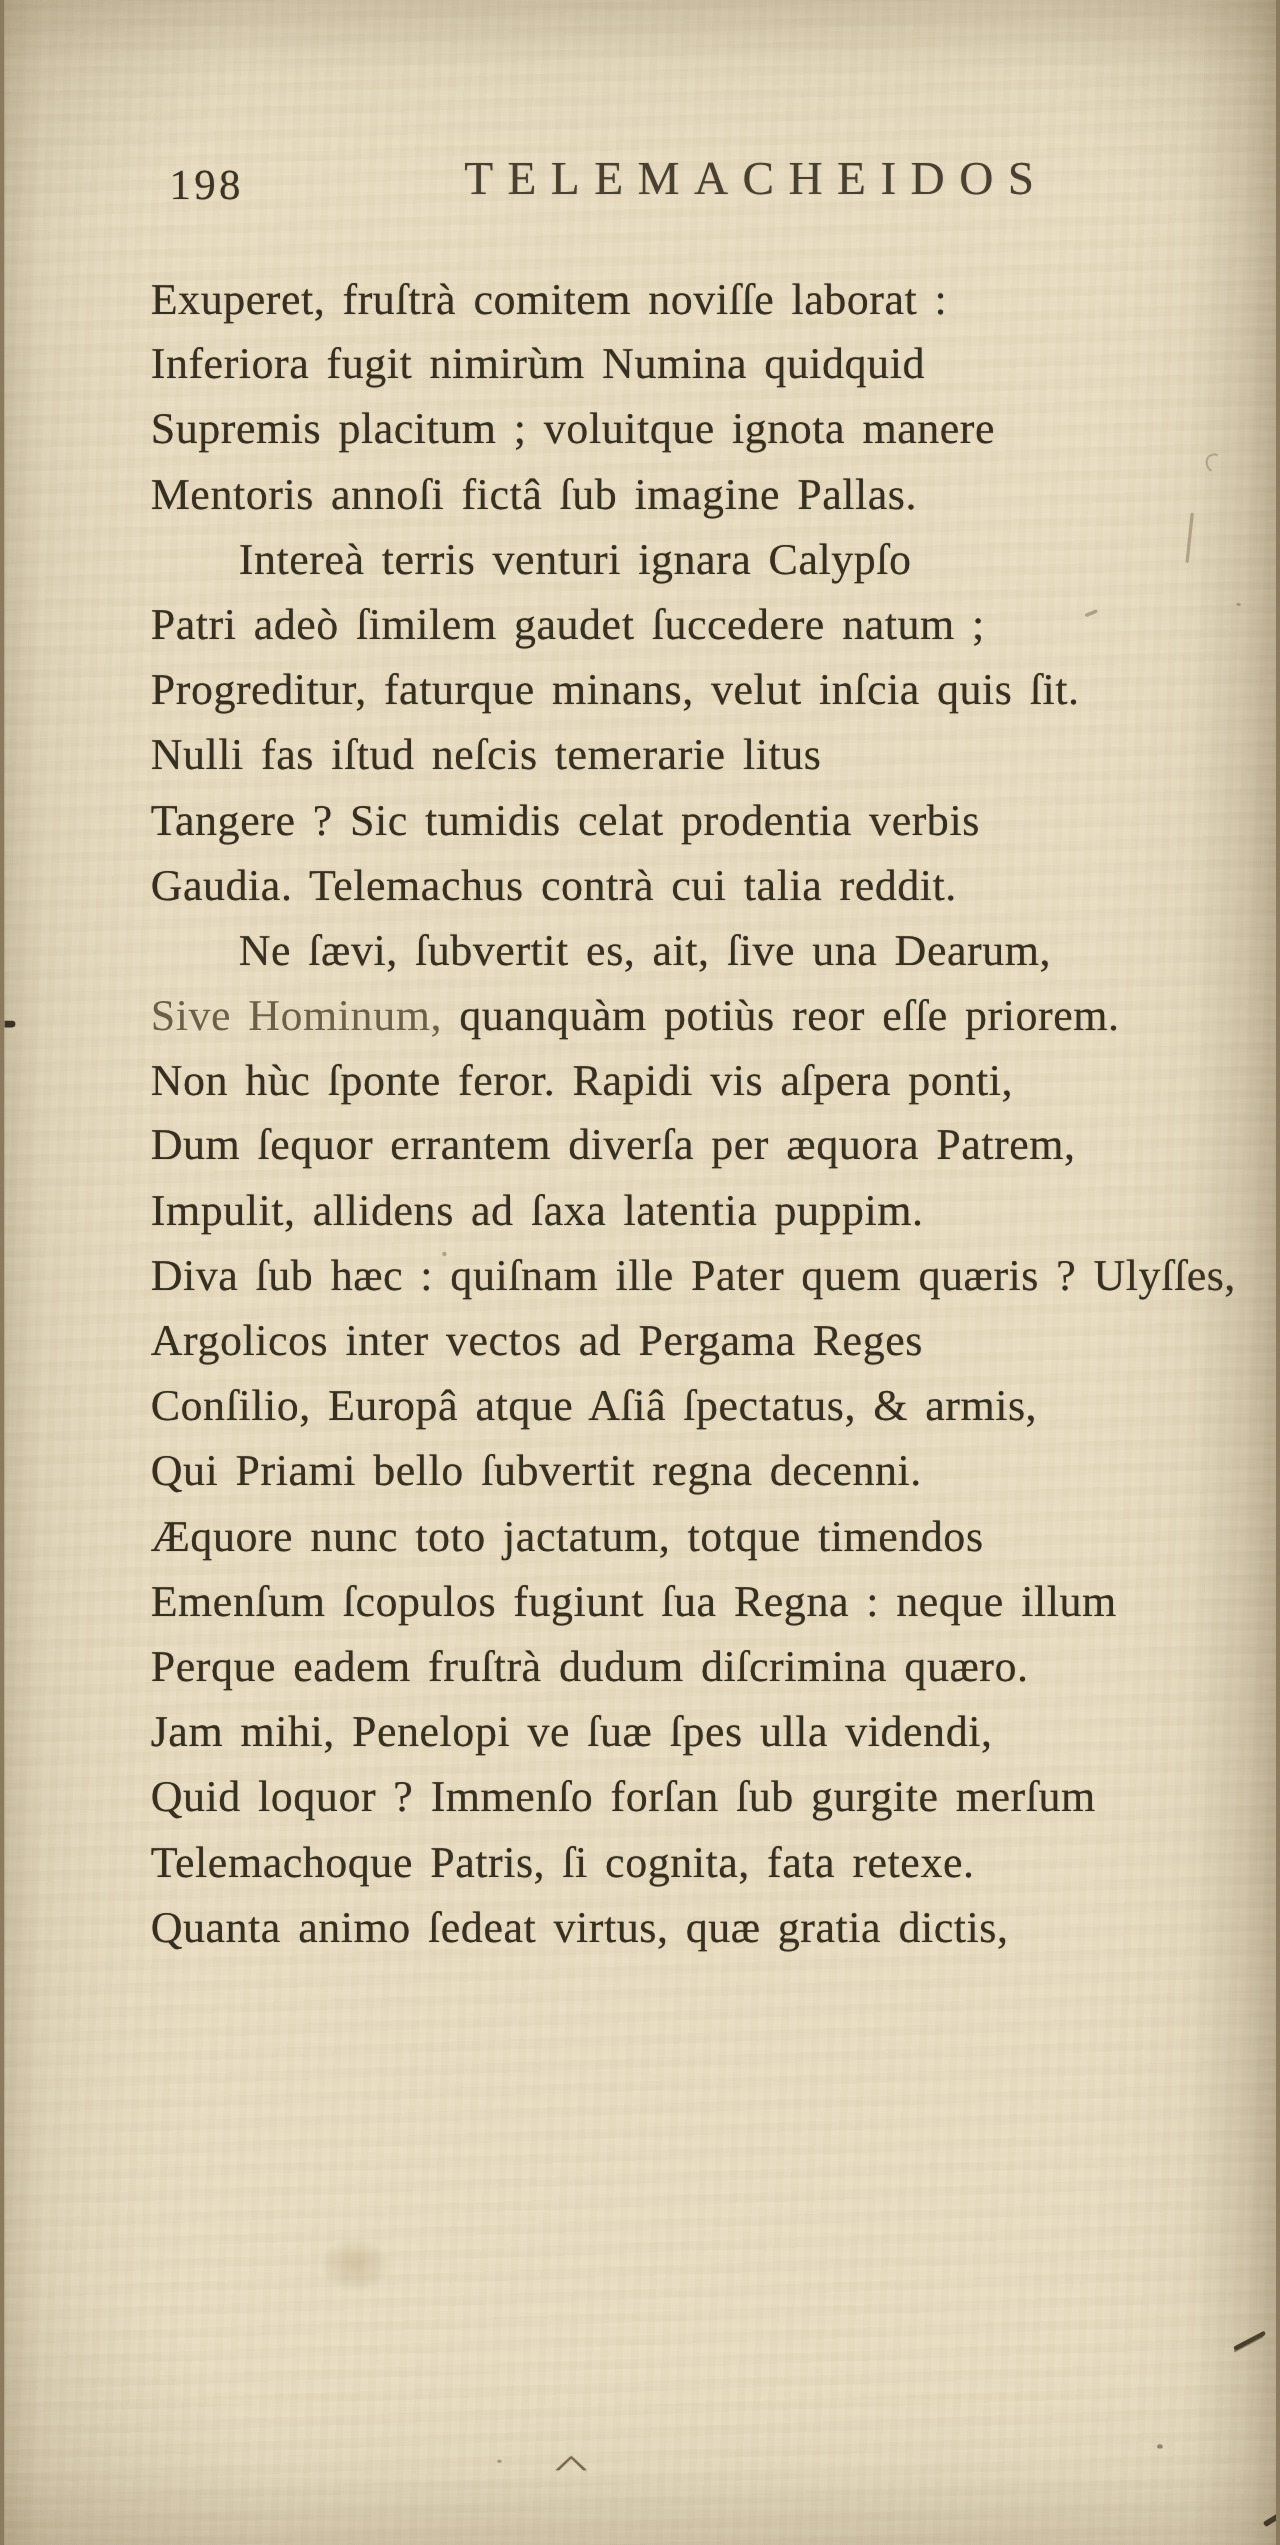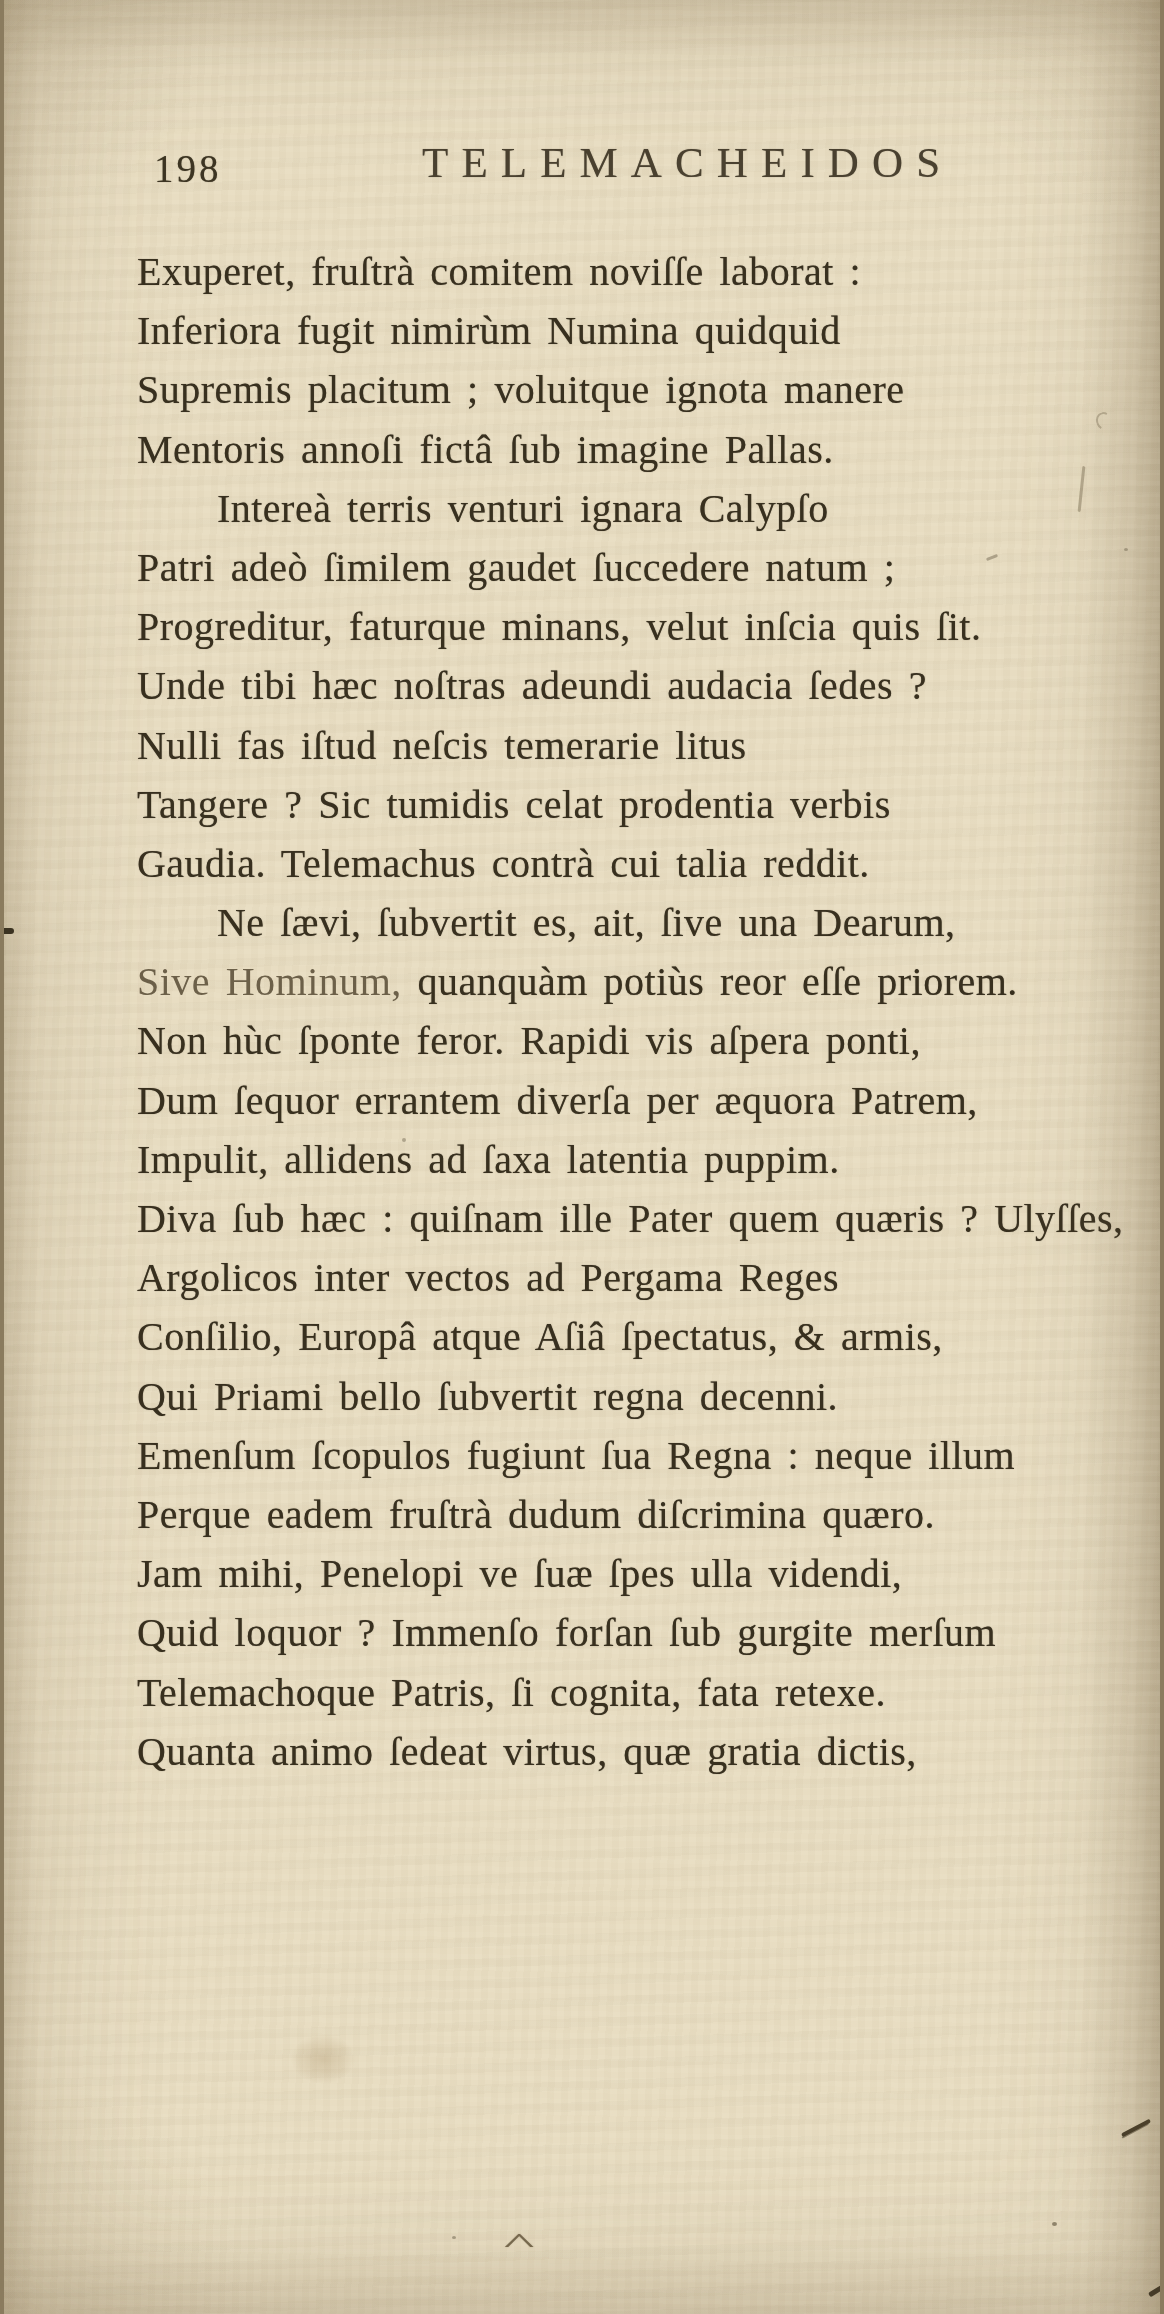--- a/index.html
+++ b/index.html
@@ -112,35 +112,35 @@
   <div class="running-title">TELEMACHEIDOS</div>
 
   <div class="poem">
     <div class="line">Exuperet, fruſtrà comitem noviſſe laborat :</div>
     <div class="line">Inferiora fugit nimirùm Numina quidquid</div>
     <div class="line">Supremis placitum ; voluitque ignota manere</div>
     <div class="line">Mentoris annoſi fictâ ſub imagine Pallas.</div>
     <div class="line indent">Intereà terris venturi ignara Calypſo</div>
     <div class="line">Patri adeò ſimilem gaudet ſuccedere natum ;</div>
     <div class="line">Progreditur, faturque minans, velut inſcia quis ſit.</div>
-    <div class="line">Unde tibi hæc noſtras adeundi audacia ſedes ?</div>
     <div class="line">Nulli fas iſtud neſcis temerarie litus</div>
     <div class="line">Tangere ? Sic tumidis celat prodentia verbis</div>
     <div class="line">Gaudia. Telemachus contrà cui talia reddit.</div>
     <div class="line indent">Ne ſævi, ſubvertit es, ait, ſive una Dearum,</div>
     <div class="line">
       <span class="worn">Sive Hominum,</span><span> quanquàm potiùs reor eſſe priorem.</span>
     </div>
     <div class="line">Non hùc ſponte feror. Rapidi vis aſpera ponti,</div>
     <div class="line">Dum ſequor errantem diverſa per æquora Patrem,</div>
     <div class="line">Impulit, allidens ad ſaxa latentia puppim.</div>
     <div class="line">Diva ſub hæc : quiſnam ille Pater quem quæris ? Ulyſſes,</div>
     <div class="line">Argolicos inter vectos ad Pergama Reges</div>
     <div class="line">Conſilio, Europâ atque Aſiâ ſpectatus, &amp; armis,</div>
     <div class="line">Qui Priami bello ſubvertit regna decenni.</div>
+    <div class="line">Æquore nunc toto jactatum, totque timendos</div>
     <div class="line">Emenſum ſcopulos fugiunt ſua Regna : neque illum</div>
     <div class="line">Perque eadem fruſtrà dudum diſcrimina quæro.</div>
     <div class="line">Jam mihi, Penelopi ve ſuæ ſpes ulla videndi,</div>
     <div class="line">Quid loquor ? Immenſo forſan ſub gurgite merſum</div>
     <div class="line">Telemachoque Patris, ſi cognita, fata retexe.</div>
     <div class="line">Quanta animo ſedeat virtus, quæ gratia dictis,</div>
   </div>
 
   <div class="mark caret-mark">^</div>
   <div class="mark pen-stroke"></div>

